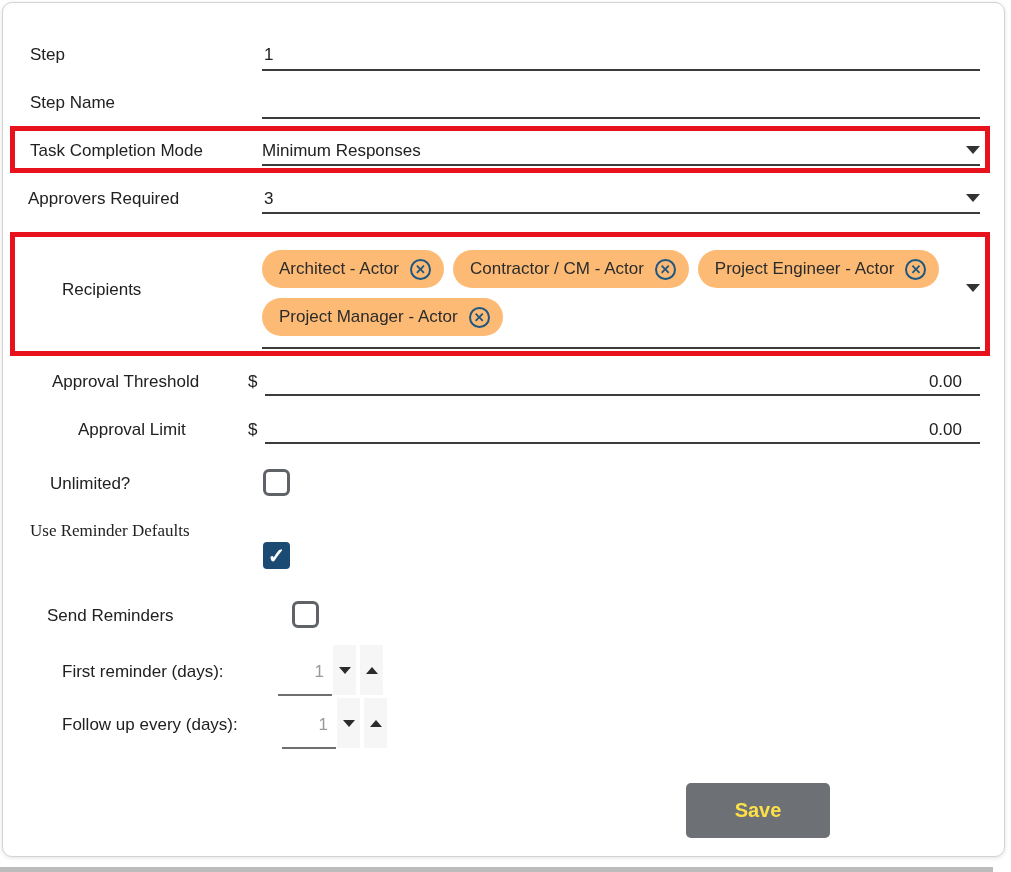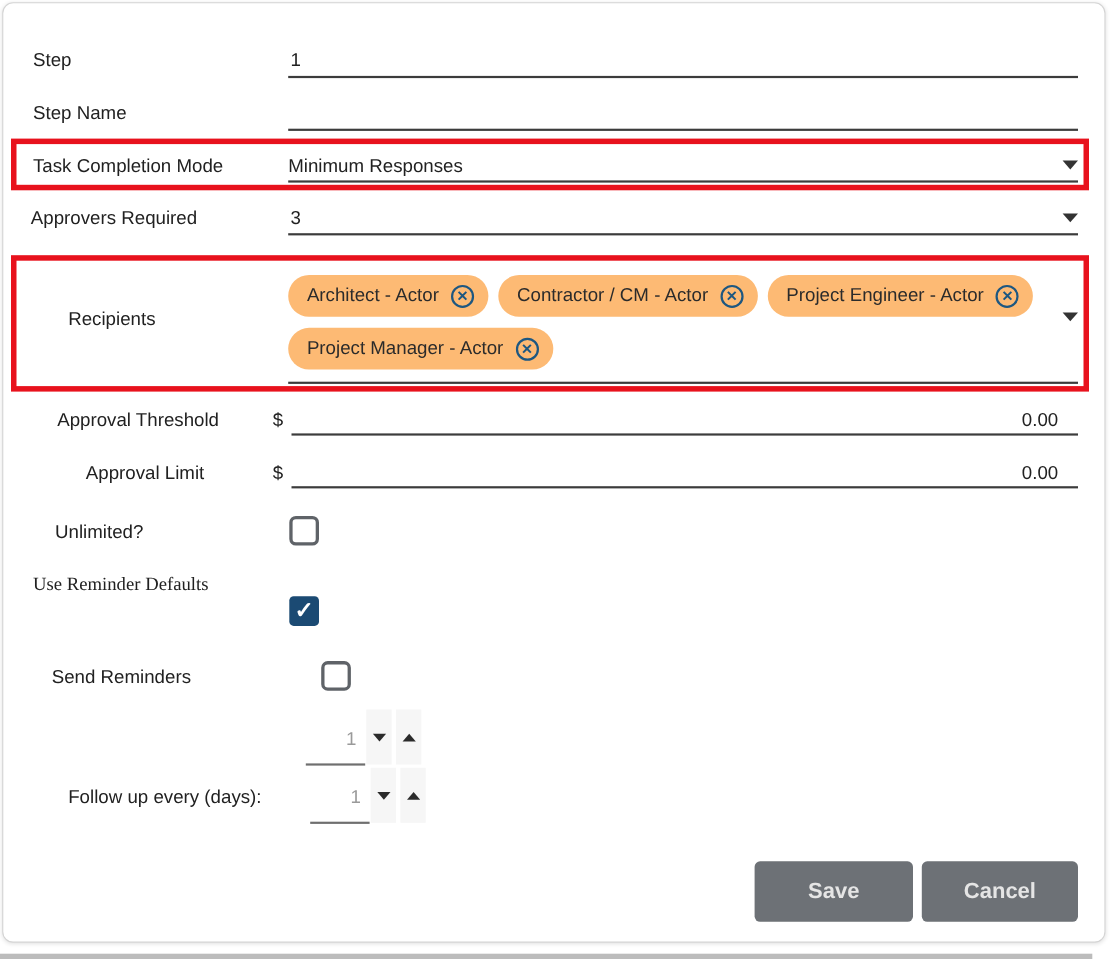--- a/index.html
+++ b/index.html
@@ -33,21 +33,21 @@
   .checkbox { position: absolute; width: 27px; height: 27px; border: 3px solid #5f6368; border-radius: 6px; background: #fff; cursor: pointer; }
   .checkbox.checked { border: none; background: #1b4a73; border-radius: 4px; color: #fff; display: flex; align-items: center; justify-content: center; font-size: 21px; font-weight: bold; }
 
   .spin-val { position: absolute; font-size: 17px; color: #9a9a9a; text-align: right; }
   .spin-btn { position: absolute; width: 23px; height: 50px; background: #f6f6f6; display: flex; align-items: center; justify-content: center; cursor: pointer; }
   .tri-down { width: 0; height: 0; border-left: 6px solid transparent; border-right: 6px solid transparent; border-top: 7px solid #2b2b2b; }
   .tri-up { width: 0; height: 0; border-left: 6px solid transparent; border-right: 6px solid transparent; border-bottom: 7px solid #2b2b2b; }
 
   .btn {
     position: absolute; height: 55px; background: #6d7176; border: none; border-radius: 5px;
-    color: #e5e5e5; font-family: "Liberation Sans", sans-serif; font-size: 20px; font-weight: bold;
+    color: #fde047; font-family: "Liberation Sans", sans-serif; font-size: 20px; font-weight: bold;
     display: flex; align-items: center; justify-content: center; cursor: pointer;
   }
 </style>
 </head>
 <body>
 
 <div id="stage">
   <div class="dialog"></div>
 
   <div class="lbl" style="left:30px; top:44px;">Step</div>
@@ -107,36 +107,36 @@
   <div class="checkbox" style="left:263px; top:469px;"></div>
 
   <div class="lbl" style="left:30px; top:520px;font-family:Liberation Serif, serif;">Use Reminder Defaults</div>
   <div class="checkbox checked" style="left:263px; top:542px;">
     <span>✓</span>
   </div>
 
   <div class="lbl" style="left:47px; top:605px;">Send Reminders</div>
   <div class="checkbox" style="left:292px; top:601px;"></div>
 
+  <div class="lbl" style="left:62px; top:661px;">First reminder (days):</div>
   <div class="spin-val" style="left:278px; top:662px; width:46px;">1</div>
   <div class="uline" style="left:278px; top:694px; width:54px; border-bottom-color:#6f6f6f;"></div>
   <div class="spin-btn" style="left:333px; top:645px;">
       <span class="tri-down"></span>
     </div>
   <div class="spin-btn" style="left:360px; top:645px;">
       <span class="tri-up"></span>
     </div>
 
   <div class="lbl" style="left:62px; top:714px;">Follow up every (days):</div>
   <div class="spin-val" style="left:282px; top:715px; width:46px;">1</div>
   <div class="uline" style="left:282px; top:747px; width:54px; border-bottom-color:#6f6f6f;"></div>
   <div class="spin-btn" style="left:337px; top:698px;">
       <span class="tri-down"></span>
     </div>
   <div class="spin-btn" style="left:364px; top:698px;">
       <span class="tri-up"></span>
     </div>
 
   <button class="btn" style="left:686px; top:783px; width:144px;">Save</button>
-  <button class="btn" style="left:838px; top:783px; width:142px;">Cancel</button>
 
   <div class="bottom-strip"></div>
 </div>
 
 </body></html>

